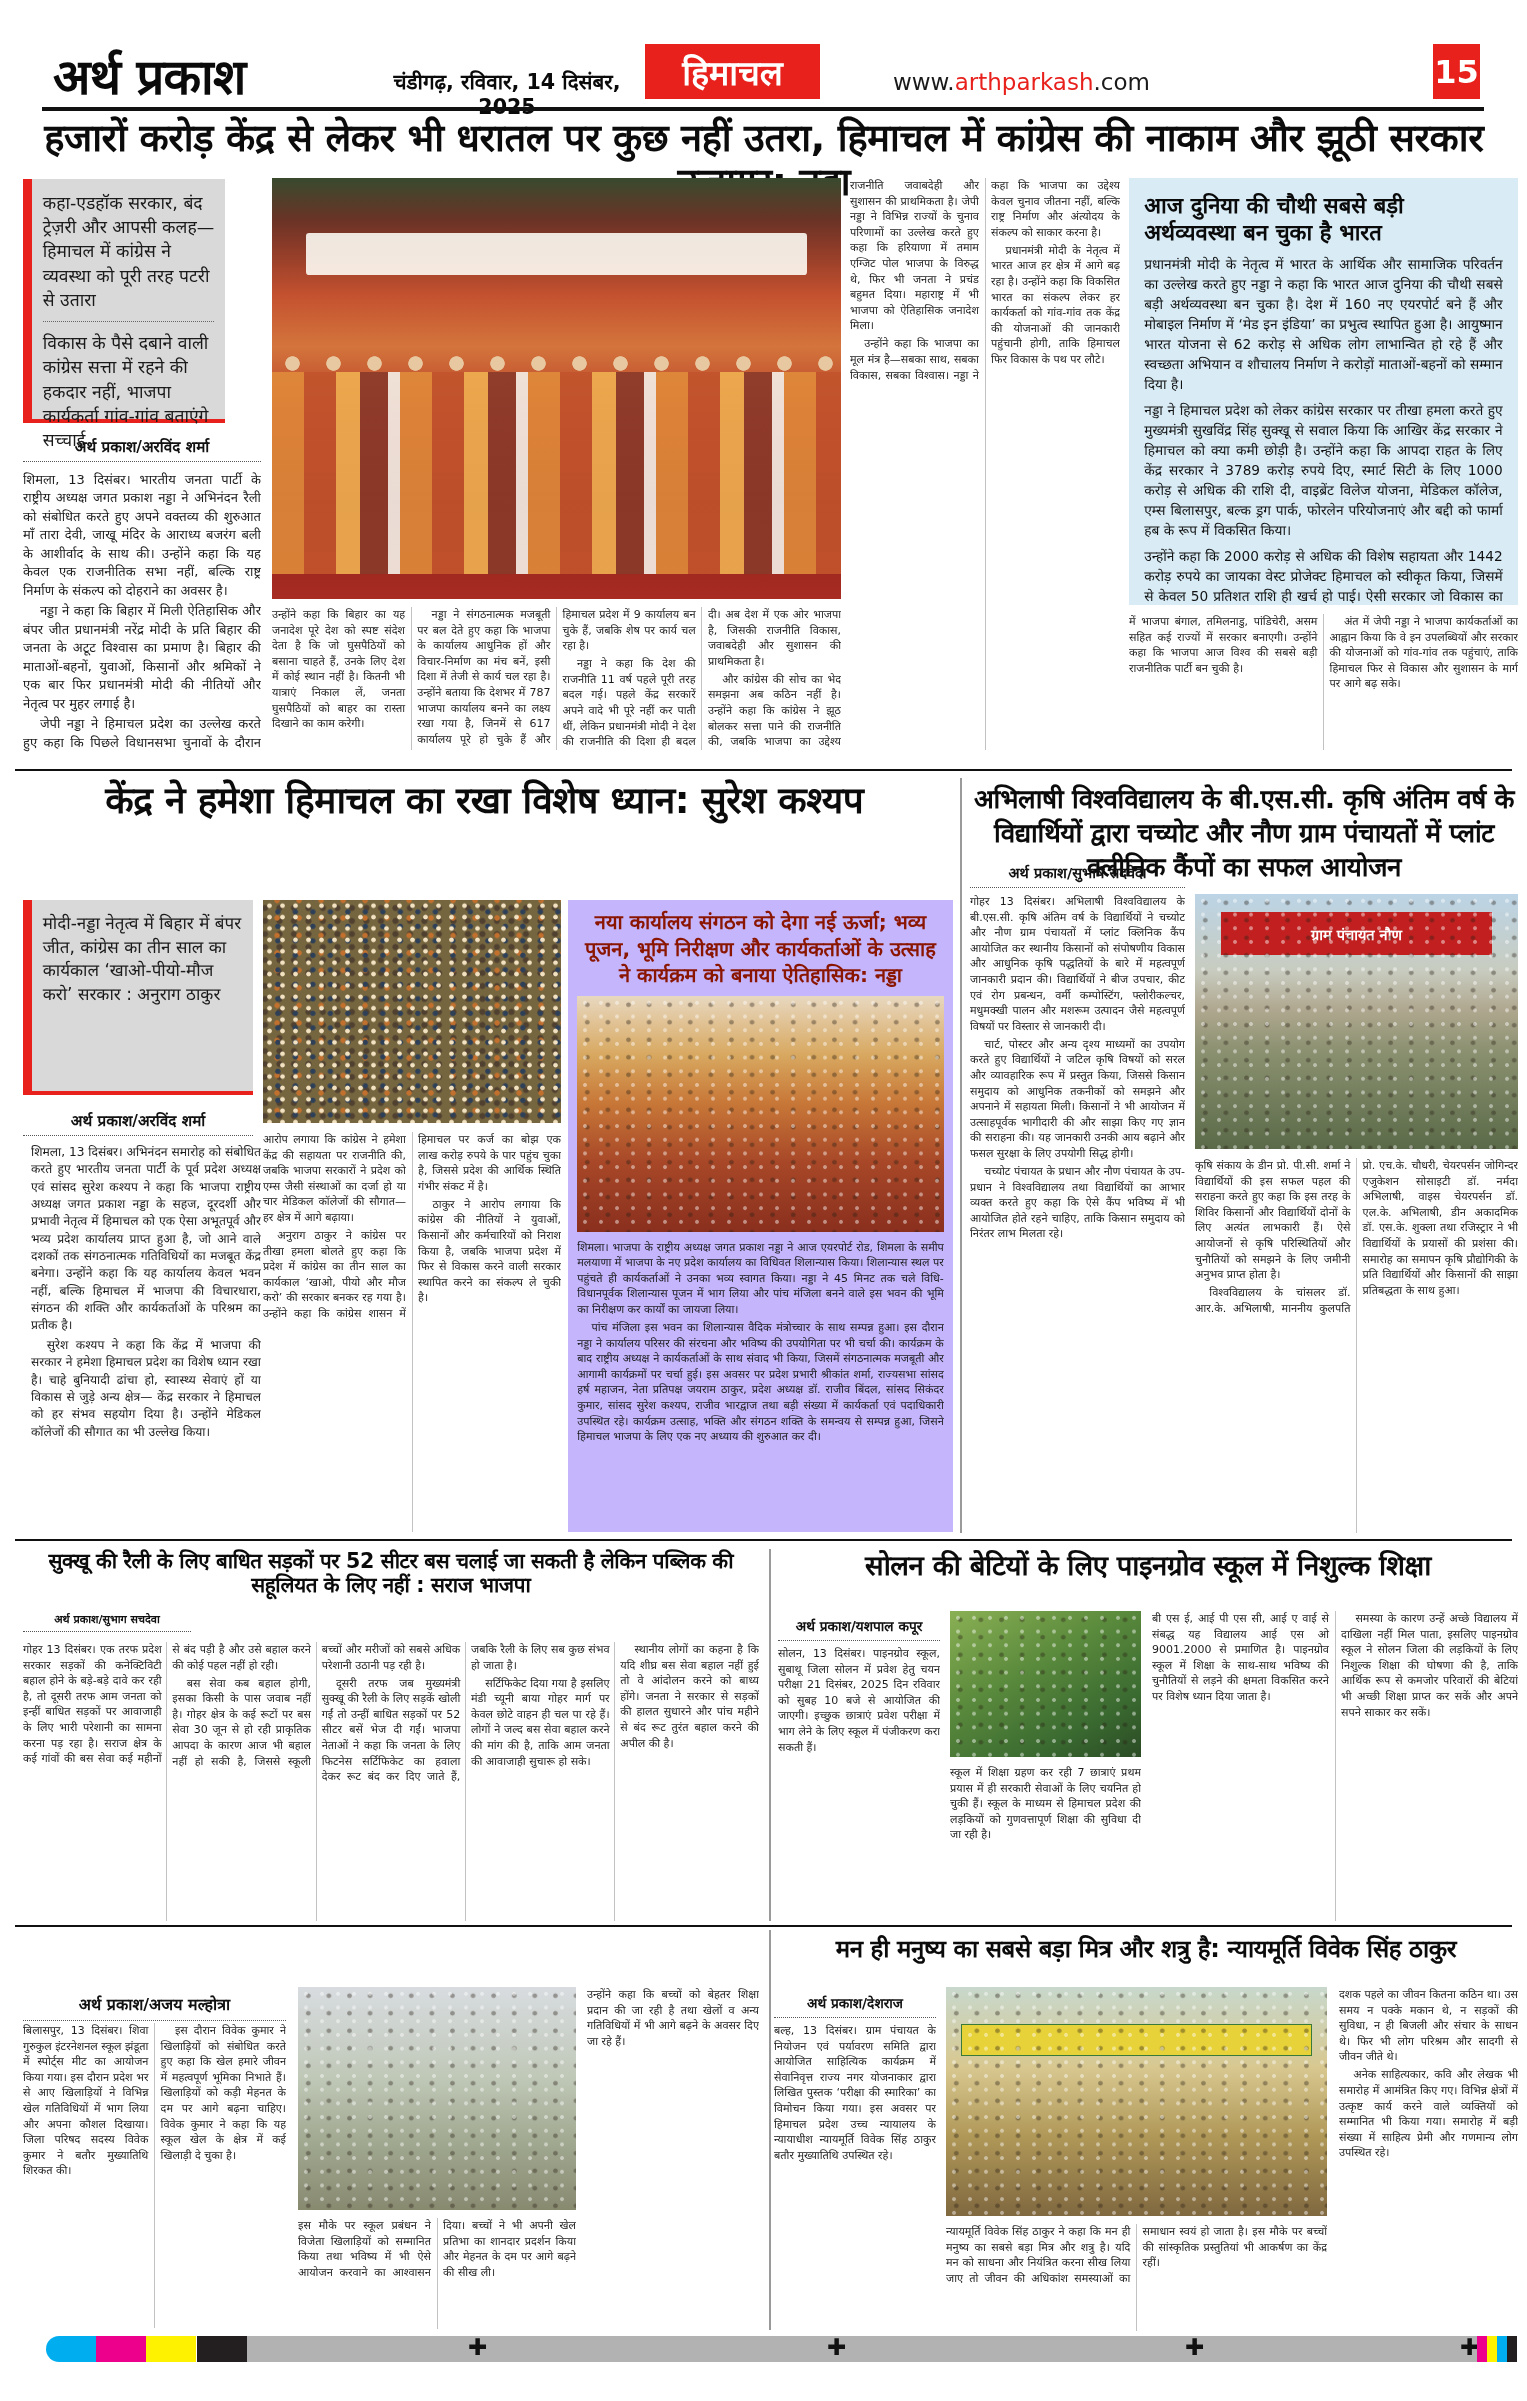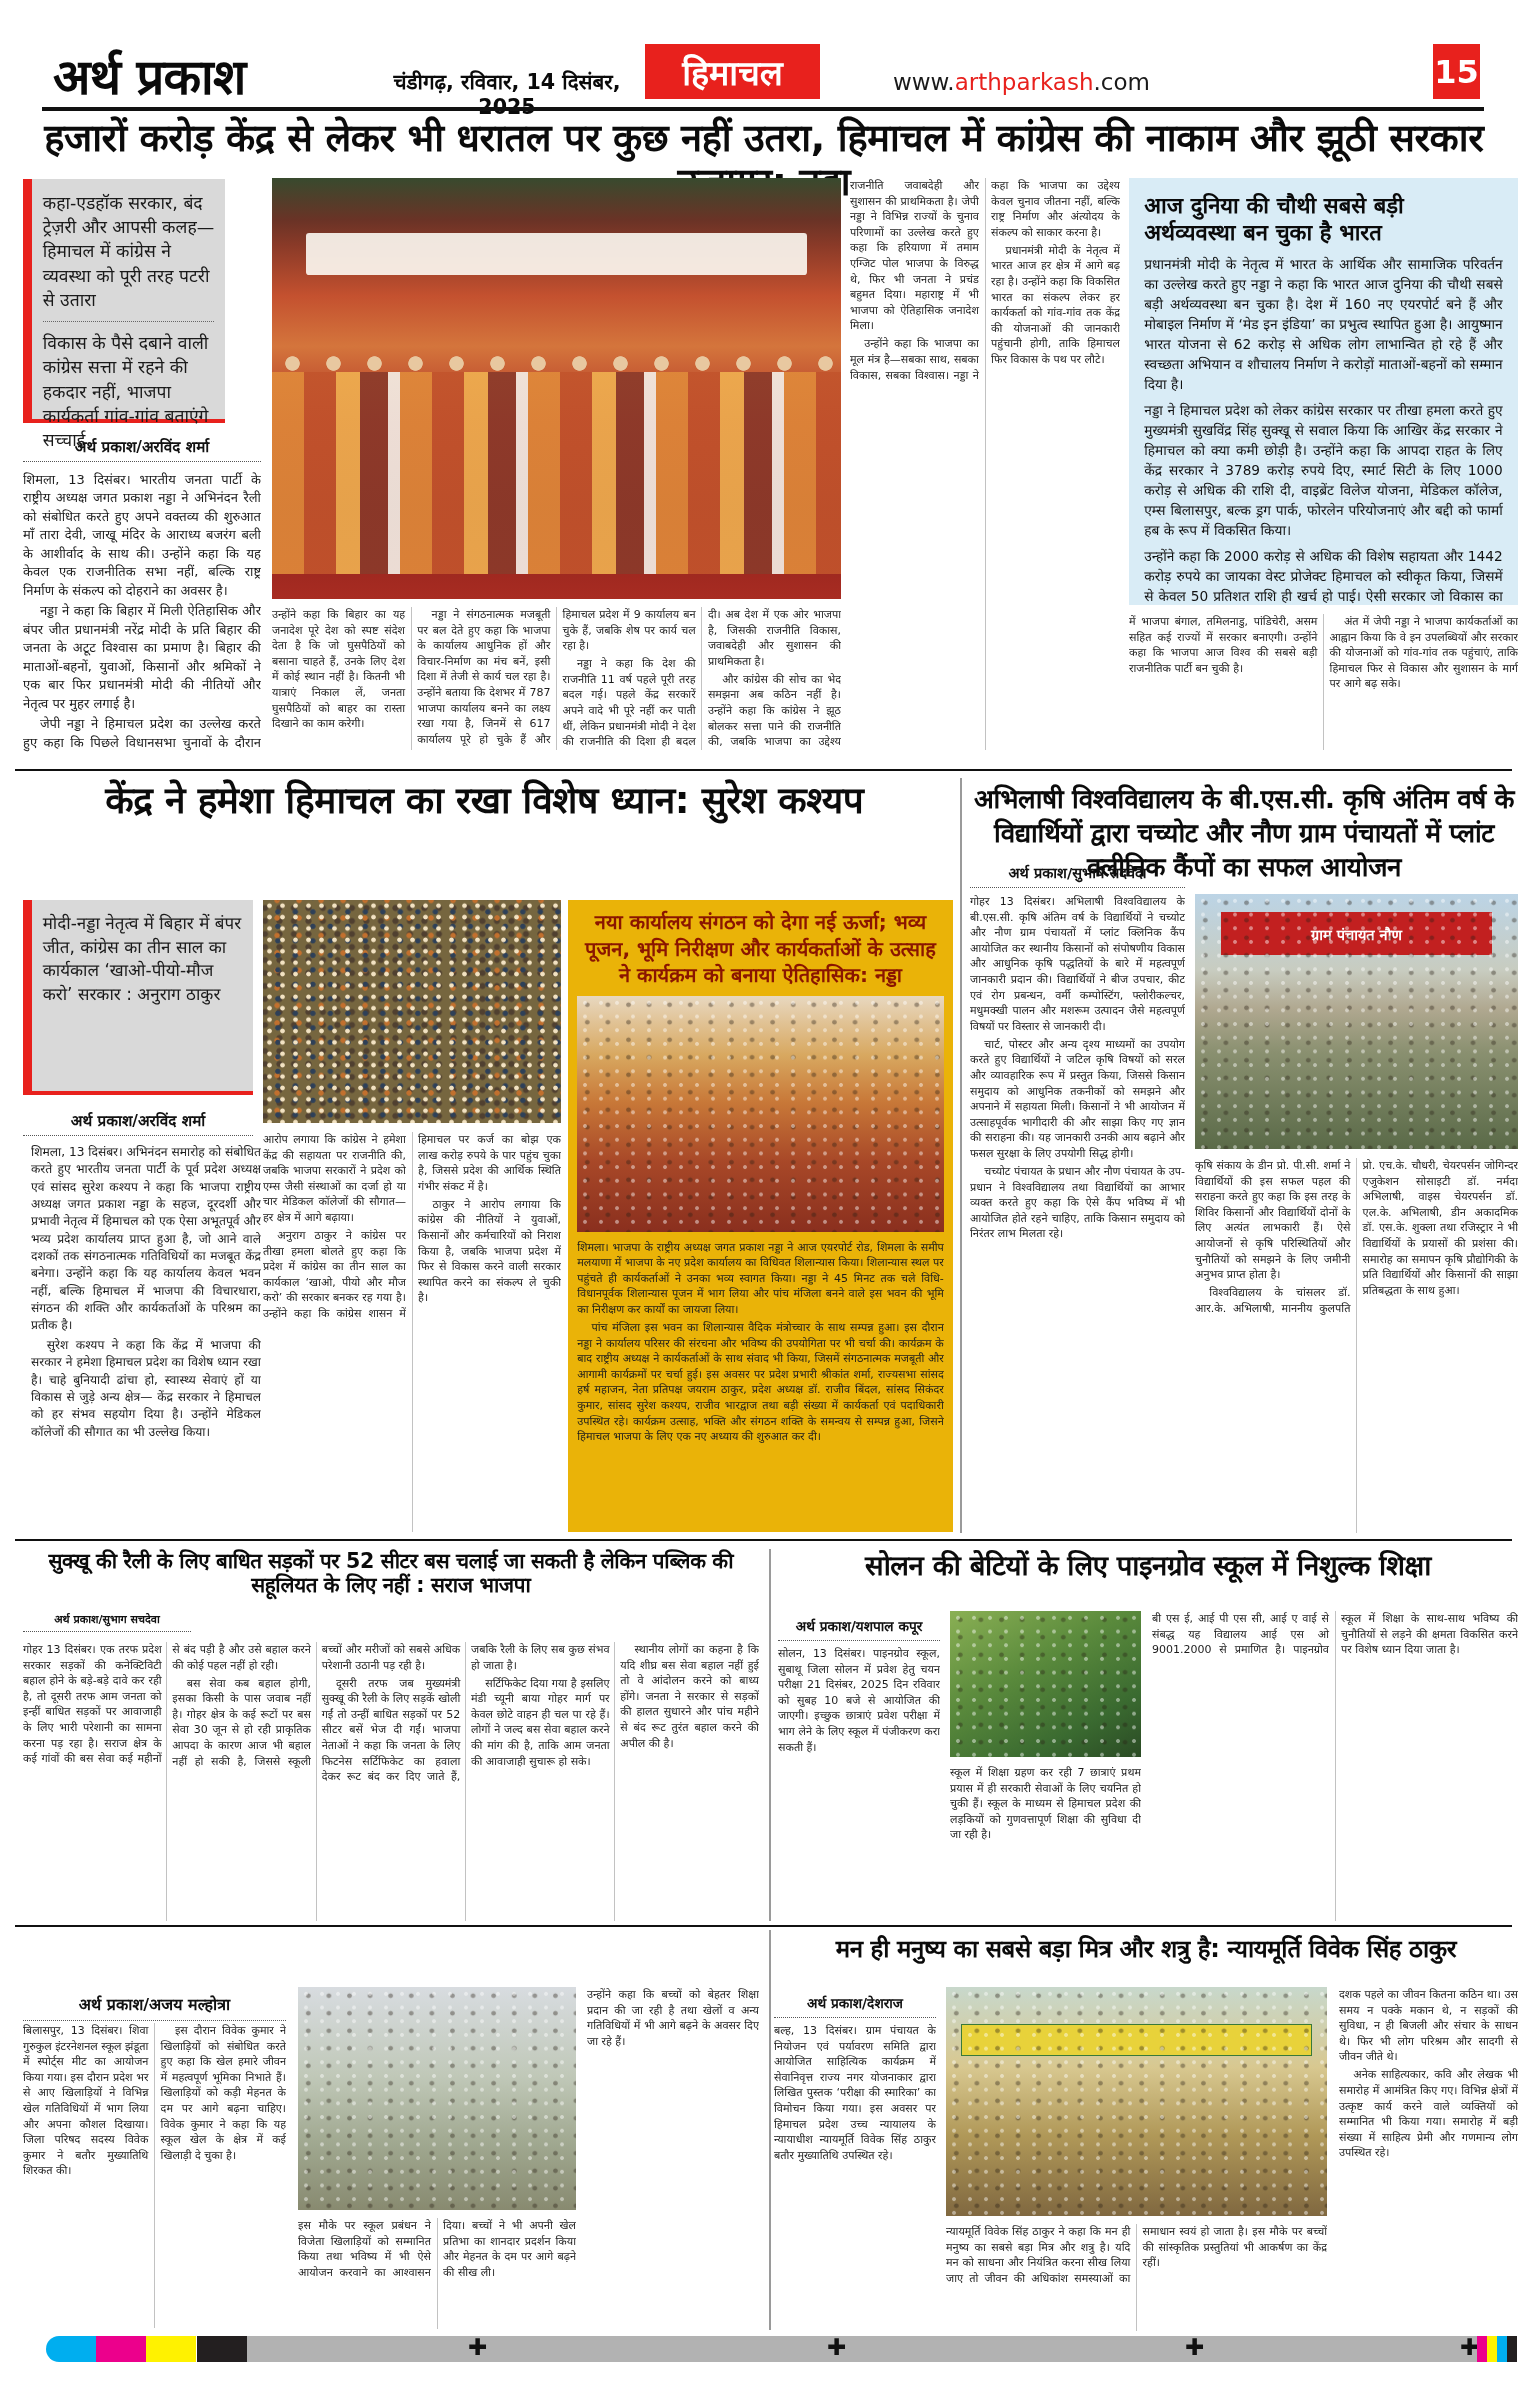--- a/index.html
+++ b/index.html
@@ -36,21 +36,21 @@
   .cols-2 { column-count:2; column-gap:12.2px; column-rule:0.8px solid #c2c2c2; }
   .cols-4 { column-count:4; column-gap:12.2px; column-rule:0.8px solid #c2c2c2; }
   .cols-5 { column-count:5; column-gap:10.7px; column-rule:0.8px solid #c2c2c2; }
 
   
   .kicker { background:#d9d9d9; border-left:9.2px solid #e8211d; border-bottom:4.6px solid #e8211d; padding:12.2px 10.7px; font-size:17.5px; line-height:1.38; color:#1a1a1a; }
   .kicker .sep { border-top:1.5px dotted #666; margin:9.2px 0; }
   .bluebox { background:#d9ecf6; padding:13.7px 15.3px; overflow:hidden; }
   .bluebox h2 { font-size:22px; font-weight:bold; margin-bottom:7.6px; color:#0a0a0a; line-height:1.25; }
   .bluebox p { font-size:13.7px; line-height:1.46; text-align:justify; margin-bottom:6.1px; }
-  .salmon { background:#eab308; padding:9.2px 9.2px; overflow:hidden; }
+  .salmon { background:#c4b5fd; padding:9.2px 9.2px; overflow:hidden; }
   .salmon-head { color:#8a1500; font-weight:bold; font-size:20px; text-align:center; line-height:1.32; margin-bottom:7.6px; }
 
   
   .photo { position:absolute; overflow:hidden; background:#888; }
   .ph-rally { background:linear-gradient(180deg,#384a2e 0%,#6a3326 10%,#8a3a28 16%,#c4512f 28%,#d4753c 40%,#b03226 58%,#8a1f1a 78%,#a82c22 100%); }
   .ph-rally .banner { position:absolute; top:13%; left:6%; width:88%; height:10%; background:rgba(255,255,248,.88); border-radius:3.1px; }
   .ph-rally .people { position:absolute; bottom:6%; left:0; width:100%; height:48%; opacity:.9;
       background:repeating-linear-gradient(90deg,#e08a3a 0 32px,#c2542c 32px 64px,#f0b050 64px 88px,#8a3a2a 88px 116px,#f4f0e8 116px 128px); }
   .ph-rally .heads { position:absolute; bottom:50%; left:0; width:100%; height:12%;
       background:radial-gradient(circle,#e8c8a0 6.9px,transparent 7.6px); background-size:41px 100%; }
@@ -201,20 +201,21 @@
       <p>सोलन, 13 दिसंबर। पाइनग्रोव स्कूल, सुबाथू जिला सोलन में प्रवेश हेतु चयन परीक्षा 21 दिसंबर, 2025 दिन रविवार को सुबह 10 बजे से आयोजित की जाएगी। इच्छुक छात्राएं प्रवेश परीक्षा में भाग लेने के लिए स्कूल में पंजीकरण करा सकती हैं।</p>
     </div>
   <div class="photo ph-school" style="left:950px; top:1611px; width:191px; height:146px;">
     <div class="speck"></div>
   </div>
   <div class="abs body-text small" style="left:950px; top:1765px; width:191px; height:156px;">
       <p>स्कूल में शिक्षा ग्रहण कर रही 7 छात्राएं प्रथम प्रयास में ही सरकारी सेवाओं के लिए चयनित हो चुकी हैं। स्कूल के माध्यम से हिमाचल प्रदेश की लड़कियों को गुणवत्तापूर्ण शिक्षा की सुविधा दी जा रही है।</p>
     </div>
   <div class="abs body-text cols-2 small" style="left:1152px; top:1611px; width:366px; height:310px;">
       <p>बी एस ई, आई पी एस सी, आई ए वाई से संबद्ध यह विद्यालय आई एस ओ 9001.2000 से प्रमाणित है। पाइनग्रोव स्कूल में शिक्षा के साथ-साथ भविष्य की चुनौतियों से लड़ने की क्षमता विकसित करने पर विशेष ध्यान दिया जाता है।</p>
+      <p>समस्या के कारण उन्हें अच्छे विद्यालय में दाखिला नहीं मिल पाता, इसलिए पाइनग्रोव स्कूल ने सोलन जिला की लड़कियों के लिए निशुल्क शिक्षा की घोषणा की है, ताकि आर्थिक रूप से कमजोर परिवारों की बेटियां भी अच्छी शिक्षा प्राप्त कर सकें और अपने सपने साकार कर सकें।</p>
     </div>
 
   <div class="hrule" style="left:15.3px; top:1925px; width:1497px; height:2.3px;"></div>
 
   <div class="abs byline" style="left:23px; top:1993px; width:263px; font-size:16px;">अर्थ प्रकाश/अजय मल्होत्रा</div>
   <div class="abs body-text cols-2 small" style="left:23px; top:2023px; width:263px; height:305px;">
       <p>बिलासपुर, 13 दिसंबर। शिवा गुरुकुल इंटरनेशनल स्कूल झंडूता में स्पोर्ट्स मीट का आयोजन किया गया। इस दौरान प्रदेश भर से आए खिलाड़ियों ने विभिन्न खेल गतिविधियों में भाग लिया और अपना कौशल दिखाया। जिला परिषद सदस्य विवेक कुमार ने बतौर मुख्यातिथि शिरकत की।</p>
       <p>इस दौरान विवेक कुमार ने खिलाड़ियों को संबोधित करते हुए कहा कि खेल हमारे जीवन में महत्वपूर्ण भूमिका निभाते हैं। खिलाड़ियों को कड़ी मेहनत के दम पर आगे बढ़ना चाहिए। विवेक कुमार ने कहा कि यह स्कूल खेल के क्षेत्र में कई खिलाड़ी दे चुका है।</p>
     </div>
   <div class="photo ph-sports" style="left:298px; top:1987px; width:278px; height:223px;">

